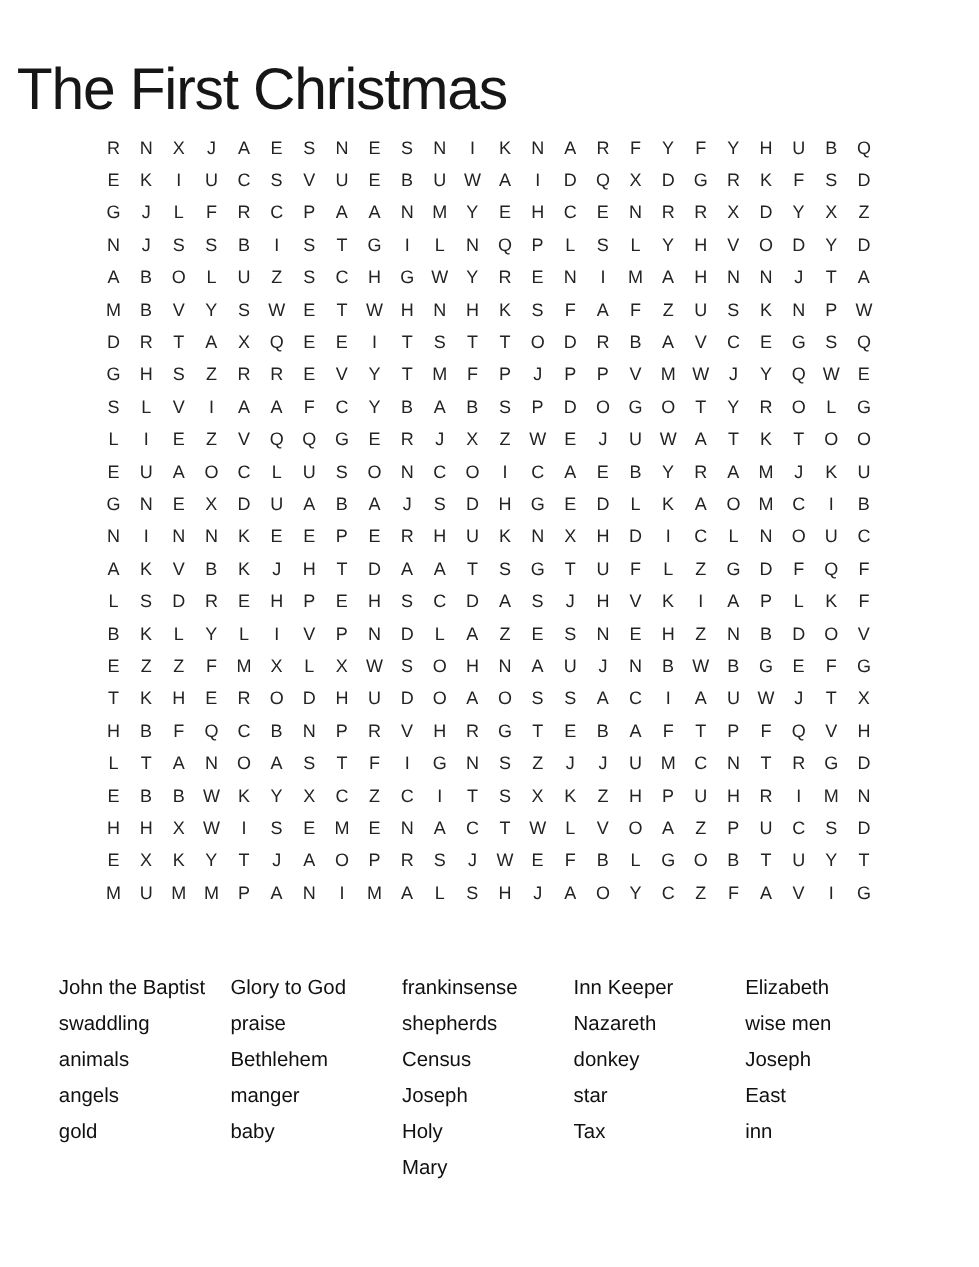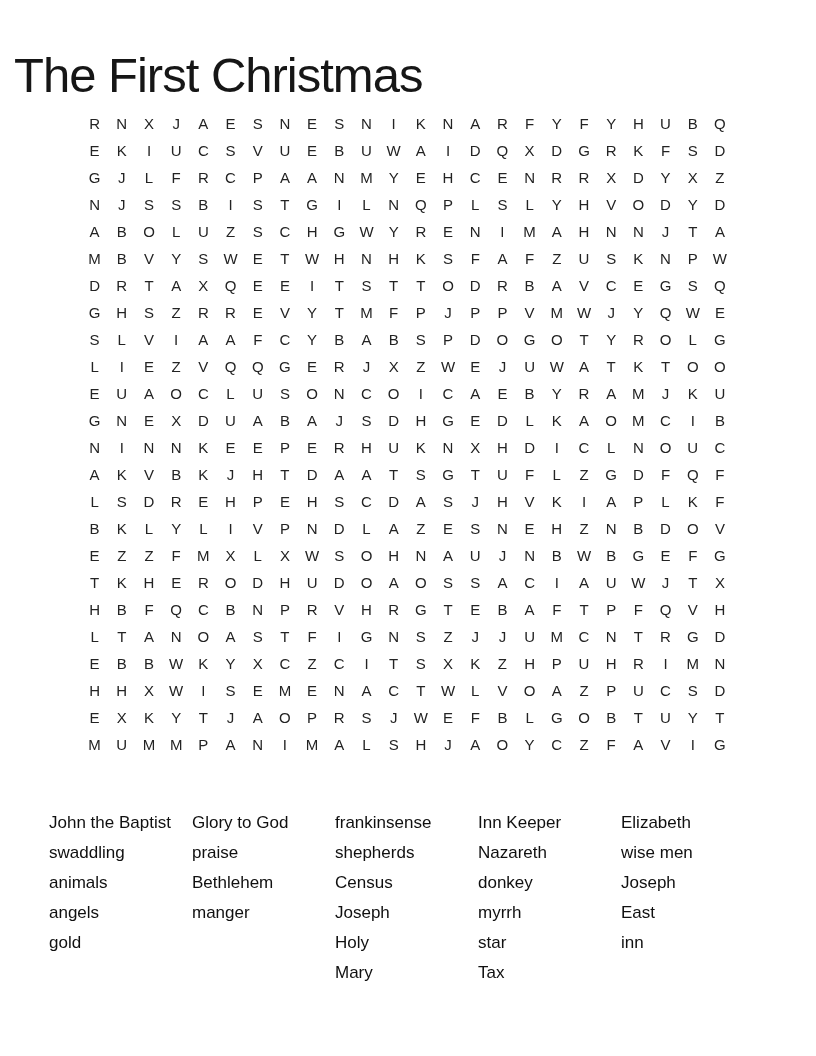--- a/index.html
+++ b/index.html
@@ -643,34 +643,34 @@
         <div class="word-item">swaddling</div>
         <div class="word-item">animals</div>
         <div class="word-item">angels</div>
         <div class="word-item">gold</div>
       </div>
       <div class="word-col">
         <div class="word-item">Glory to God</div>
         <div class="word-item">praise</div>
         <div class="word-item">Bethlehem</div>
         <div class="word-item">manger</div>
+        <div class="word-item">baby</div>
       </div>
       <div class="word-col">
         <div class="word-item">frankinsense</div>
         <div class="word-item">shepherds</div>
         <div class="word-item">Census</div>
         <div class="word-item">Joseph</div>
         <div class="word-item">Holy</div>
         <div class="word-item">Mary</div>
       </div>
       <div class="word-col">
         <div class="word-item">Inn Keeper</div>
         <div class="word-item">Nazareth</div>
         <div class="word-item">donkey</div>
-        <div class="word-item">myrrh</div>
         <div class="word-item">star</div>
         <div class="word-item">Tax</div>
       </div>
       <div class="word-col">
         <div class="word-item">Elizabeth</div>
         <div class="word-item">wise men</div>
         <div class="word-item">Joseph</div>
         <div class="word-item">East</div>
         <div class="word-item">inn</div>
       </div>

